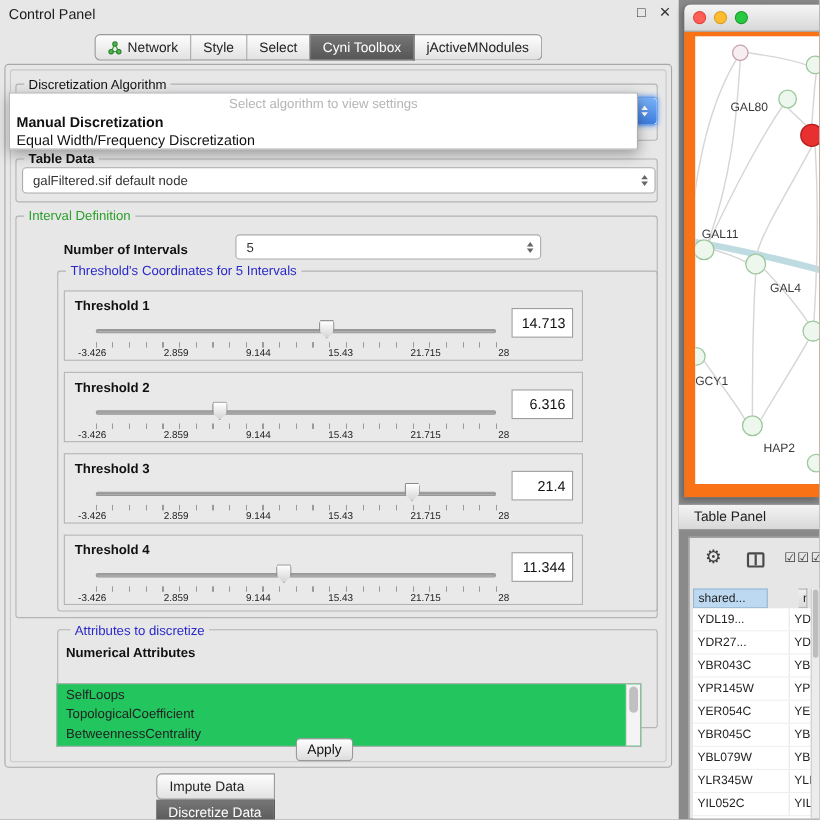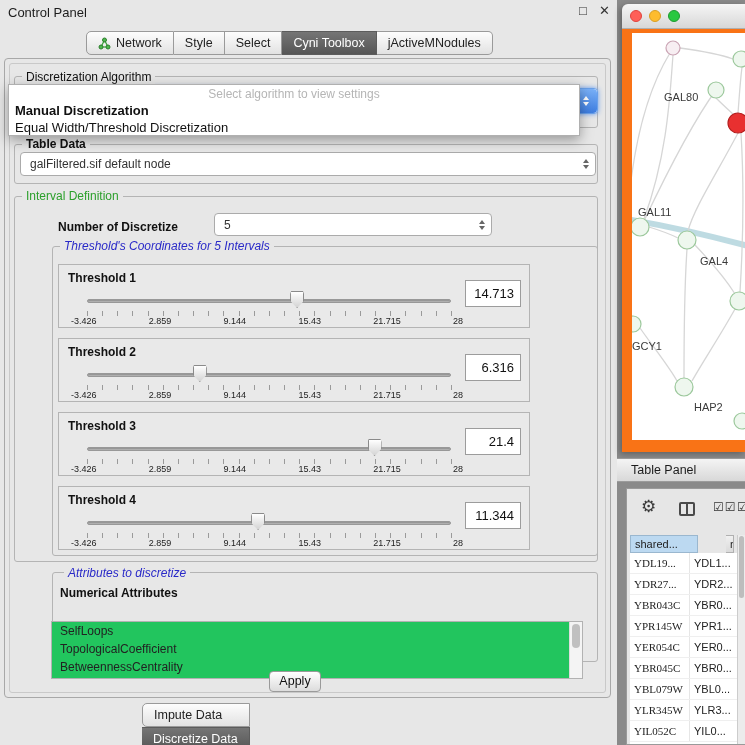--- a/index.html
+++ b/index.html
@@ -19,21 +19,21 @@
   .seg:first-child { border-left:1px solid #9a9a9a; border-radius:5px 0 0 5px; }
   .seg:last-child { border-radius:0 5px 5px 0; }
   .seg.active { background:linear-gradient(#757575,#565656); color:#fff; border-color:#5c5c5c; }
 
   .panel-border { position:absolute; border:1px solid #a8a8a8; border-radius:4px; }
   .panel-border-inner { position:absolute; border:1px solid #c9c9c9; border-radius:3px; }
 
   .group { position:absolute; border:1px solid #b4b4b4; border-radius:3px; }
   .group-chip { position:absolute; background:#e7e7e7; padding:0 4px; font-size:12px; z-index:2; }
   .chip-green { color:#2ca02c; }
-  .chip-blue { color:#2929c8;font-style:italic; }
+  .chip-blue { color:#2929c8; }
 
   .combo { position:absolute; background:#fff; border:1px solid #ababab; border-radius:4px;
            font-size:12px; color:#333; display:flex; align-items:center; padding-left:9px; }
   .combo.focused { border-color:#6aa0e8; box-shadow:0 0 5px rgba(90,150,240,.95); }
   .updown { position:absolute; right:6px; top:50%; transform:translateY(-50%); display:flex; flex-direction:column; align-items:center; gap:2px; }
   .tri-up { width:0;height:0;border-left:3.5px solid transparent;border-right:3.5px solid transparent;border-bottom:4.5px solid #666; }
   .tri-down { width:0;height:0;border-left:3.5px solid transparent;border-right:3.5px solid transparent;border-top:4.5px solid #666; }
   .blue-cap { position:absolute; right:0; top:0; bottom:0; width:22px; border-radius:0 4px 4px 0;
               background:linear-gradient(#79b0f7,#3d7de0); display:flex; flex-direction:column; align-items:center; justify-content:center; gap:2px; }
   .blue-cap .tri-up { border-bottom-color:#fff; } .blue-cap .tri-down { border-top-color:#fff; }
@@ -90,21 +90,21 @@
   .tw-toolbar { position:absolute; left:0; top:0; right:0; height:44px; }
   .gear { position:absolute; left:14px; top:9px; font-size:17px; color:#3a3a3a; line-height:1; }
   .cols-icon { position:absolute; left:52px; top:13px; width:16px; height:14px; border:2px solid #4a4a4a; border-radius:2px; }
   .cols-icon div { position:absolute; left:5px; top:0; width:2px; height:100%; background:#4a4a4a; }
   .cb-pair { position:absolute; top:12px; font-size:12px; color:#333; letter-spacing:1px; line-height:1; }
   .tw-header { position:absolute; left:3px; top:46px; width:104px; height:18px; display:flex; font-size:11px; color:#222;gap:28px; }
   .th1 { width:68px; background:#bcd9f1; border:1px solid #9ab7cf; line-height:16px; padding-left:4px; overflow:hidden; }
   .th2 { flex:1; background:linear-gradient(#f0f0f0,#dadada); border:1px solid #b0b0b0; border-left:none; line-height:16px; padding-left:4px; overflow:hidden; }
   .tw-rows { position:absolute; left:3px; top:64px; width:108px; bottom:0; background:#fff; overflow:hidden; }
   .t-row { height:21px; display:flex; font-size:11px; color:#222; border-bottom:1px solid #efefef; }
-  .t-row .c1 { width:60px; padding:4px 0 0 4px; border-right:1px solid #e6e6e6; overflow:hidden; white-space:nowrap;font-family:Liberation Serif, serif; }
+  .t-row .c1 { width:88px; padding:4px 0 0 4px; border-right:1px solid #e6e6e6; overflow:hidden; white-space:nowrap; }
   .t-row .c2 { flex:1; padding:4px 0 0 4px; overflow:hidden; white-space:nowrap; }
   .tw-sb { position:absolute; right:0; top:46px; width:8px; bottom:0; background:#ececec; border-left:1px solid #ccc; }
   .tw-sb div { margin:1px; height:62px; background:#bdbdbd; border-radius:4px; }
 
   .net-label { font-size:11px; fill:#3a3a3a; }
 </style>
 </head>
 <body>
 
 <div id="screen">
@@ -148,37 +148,37 @@
     <div class="combo focused" style="left:20px; top:88px; width:578px; height:26px;">
       <div class="blue-cap">
         <div class="tri-up"></div>
           <div class="tri-down"></div>
       </div>
     </div>
 
     <div id="algo-popup">
       <div class="popup-header">Select algorithm to view settings</div>
       <div class="popup-opt bold">Manual Discretization</div>
-      <div class="popup-opt">Equal Width/Threshold Discretization</div>
+      <div class="popup-opt">Equal Width/Frequency Discretization</div>
     </div>
 
     <div class="group" style="left:14px; top:144px; width:584px; height:40px;"></div>
     <div class="group-chip" style="left:22px; top:137px; color:#111; font-weight:bold;">Table Data</div>
     <div class="combo" style="left:20px; top:152px; width:576px; height:24px;">
       <span>galFiltered.sif default node</span>
       <div class="updown">
           <div class="tri-up"></div>
           <div class="tri-down"></div>
         </div>
     </div>
 
     <div class="group" style="left:14px; top:196px; width:584px; height:366px;"></div>
     <div class="group-chip chip-green" style="left:22px; top:189px;">Interval Definition</div>
 
-    <div class="abs" style="left:58px; top:220px; font-size:12px; font-weight:bold; color:#111;">Number of Discretize</div>
+    <div class="abs" style="left:58px; top:220px; font-size:12px; font-weight:bold; color:#111;">Number of Intervals</div>
     <div class="combo" style="left:214px; top:213px; width:278px; height:23px;">
       <span>5</span>
       <div class="updown">
           <div class="tri-up"></div>
           <div class="tri-down"></div>
         </div>
     </div>
 
     <div class="group" style="left:52px; top:246px; width:546px; height:310px;"></div>
     <div class="group-chip chip-blue" style="left:60px; top:239px;">Threshold's Coordinates for 5 Intervals</div>

